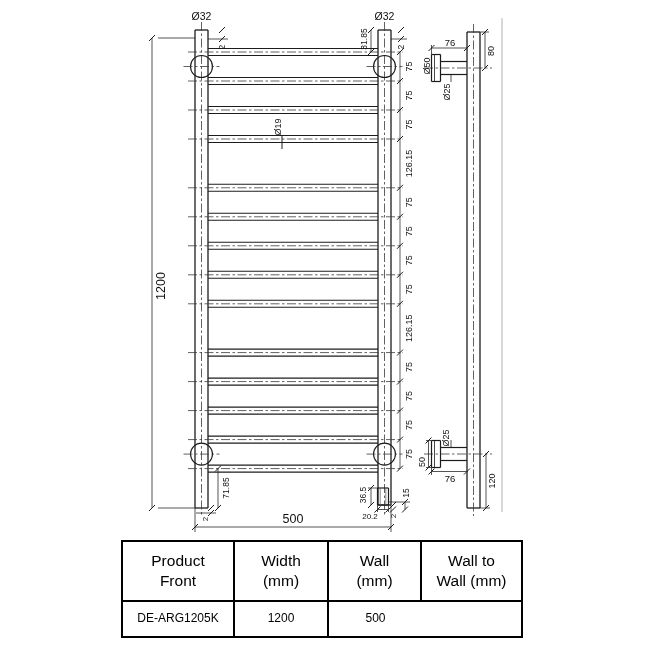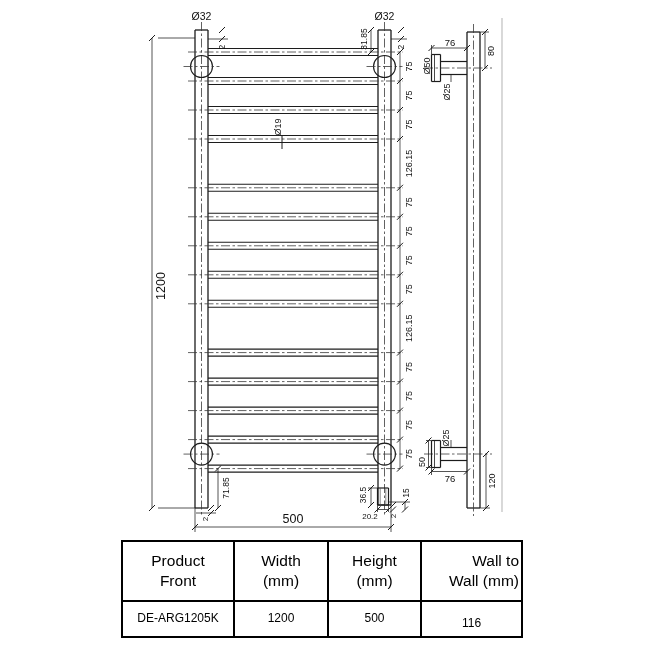--- a/index.html
+++ b/index.html
@@ -3,21 +3,21 @@
 <meta charset="utf-8">
 <style>
   html,body{margin:0;padding:0;background:#fff;}
   .page{position:relative;width:650px;height:650px;background:#fff;overflow:hidden;
         font-family:"Liberation Sans",sans-serif;}
   .drawing{position:absolute;left:0;top:0;width:650px;height:650px;}
   .spec-table{position:absolute;left:121px;top:540px;width:398px;border:2px solid #000;background:#fff;color:#000;}
   .trow{display:grid;grid-template-columns:112px 94px 93px 99px;}
   .tcell{display:flex;flex-direction:column;justify-content:center;align-items:center;text-align:center;
          border-right:2px solid #000;font-size:15.5px;line-height:1.3;padding:4px 2px;}
-  .tcell:last-child{border-right:none;align-items:flex-end;}
+  .tcell:last-child{border-right:none;}
   .head .tcell{height:50px;border-bottom:2px solid #000;}
   .datarow .tcell{height:26px;font-size:12px;flex-direction:row;}
 </style>
 </head>
 <body>
 
 <div class="page">
 
   <div class="drawing" id="drawing"><svg width="650" height="650" viewBox="0 0 650 650">
         <g>
@@ -248,28 +248,27 @@
     <div class="trow head">
       <div class="tcell">
         <span>Product</span>
         <span>Front</span>
       </div>
       <div class="tcell">
         <span>Width</span>
         <span>(mm)</span>
       </div>
       <div class="tcell">
-        <span>Height</span>
+        <span>Wall</span>
         <span>(mm)</span>
       </div>
       <div class="tcell">
         <span>Wall to</span>
         <span>Wall (mm)</span>
       </div>
     </div>
     <div class="trow datarow">
       <div class="tcell">DE-ARG1205K</div>
       <div class="tcell">1200</div>
       <div class="tcell">500</div>
-      <div class="tcell">116</div>
     </div>
   </div>
 </div>
 
 </body></html>

